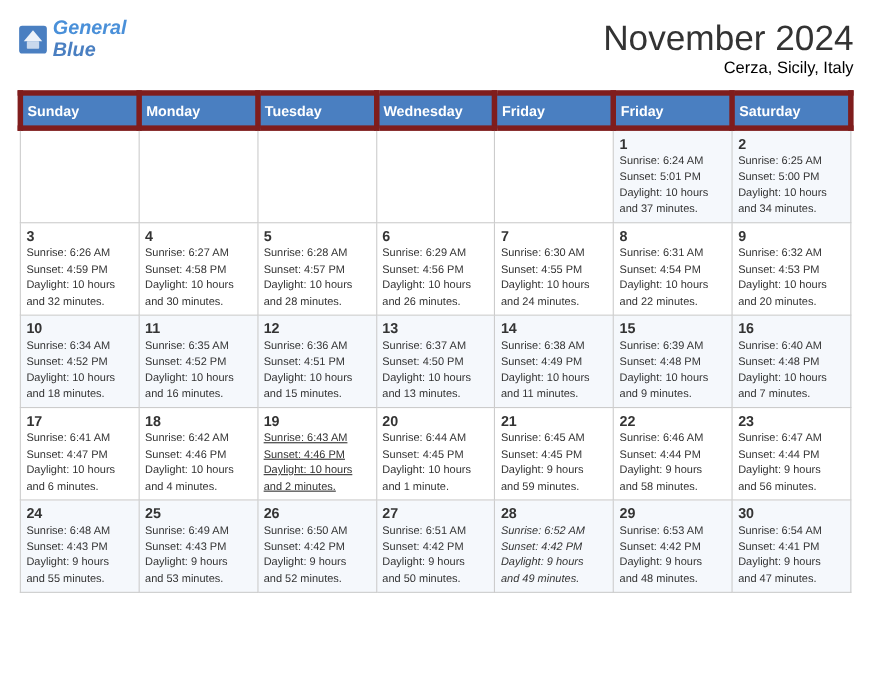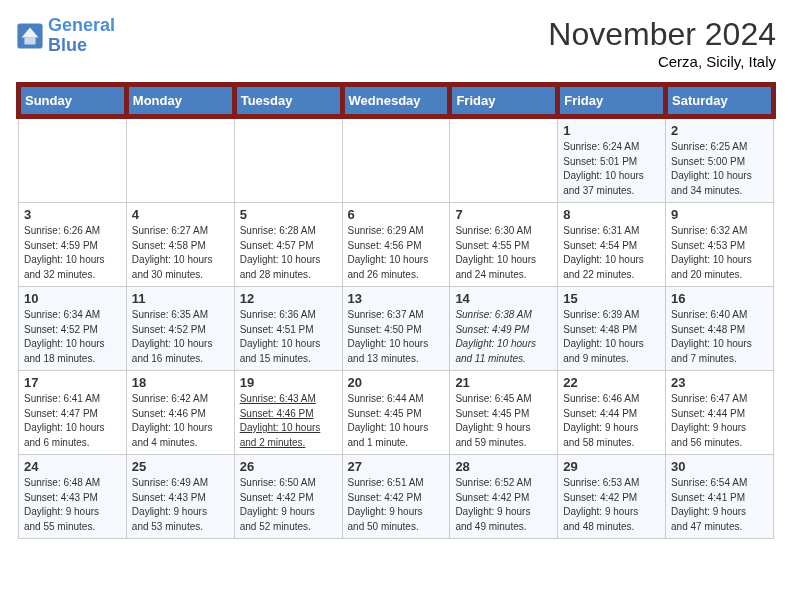--- a/index.html
+++ b/index.html
@@ -19,20 +19,21 @@
     .logo {
       display: flex;
       align-items: center;
       gap: 4px;
     }
     .logo-text {
       font-size: 18px;
       font-weight: bold;
       color: #333;
       line-height: 1.1;
+      font-style: italic;
     }
     .logo-text span {
       color: #4a90d9;
     }
     .logo-icon {
       width: 28px;
       height: 28px;
     }
     .title-block {
       text-align: right;
@@ -217,21 +218,21 @@
         </td>
         <td>
           <span class="day-num">13</span>
           <div class="cell-info" style="white-space: pre-line;">Sunrise: 6:37 AM
 Sunset: 4:50 PM
 Daylight: 10 hours
 and 13 minutes.</div>
         </td>
         <td>
           <span class="day-num">14</span>
-          <div class="cell-info" style="white-space: pre-line; font-style: italic;">Sunrise: 6:38 AM
+          <div class="cell-info" style="white-space: pre-line;">Sunrise: 6:38 AM
 Sunset: 4:49 PM
 Daylight: 10 hours
 and 11 minutes.</div>
         </td>
         <td>
           <span class="day-num">15</span>
           <div class="cell-info" style="white-space: pre-line;">Sunrise: 6:39 AM
 Sunset: 4:48 PM
 Daylight: 10 hours
 and 9 minutes.</div>
@@ -319,21 +320,21 @@
         </td>
         <td>
           <span class="day-num">27</span>
           <div class="cell-info" style="white-space: pre-line;">Sunrise: 6:51 AM
 Sunset: 4:42 PM
 Daylight: 9 hours
 and 50 minutes.</div>
         </td>
         <td>
           <span class="day-num">28</span>
-          <div class="cell-info" style="white-space: pre-line;">Sunrise: 6:52 AM
+          <div class="cell-info" style="white-space: pre-line; font-style: italic;">Sunrise: 6:52 AM
 Sunset: 4:42 PM
 Daylight: 9 hours
 and 49 minutes.</div>
         </td>
         <td>
           <span class="day-num">29</span>
           <div class="cell-info" style="white-space: pre-line;">Sunrise: 6:53 AM
 Sunset: 4:42 PM
 Daylight: 9 hours
 and 48 minutes.</div>

